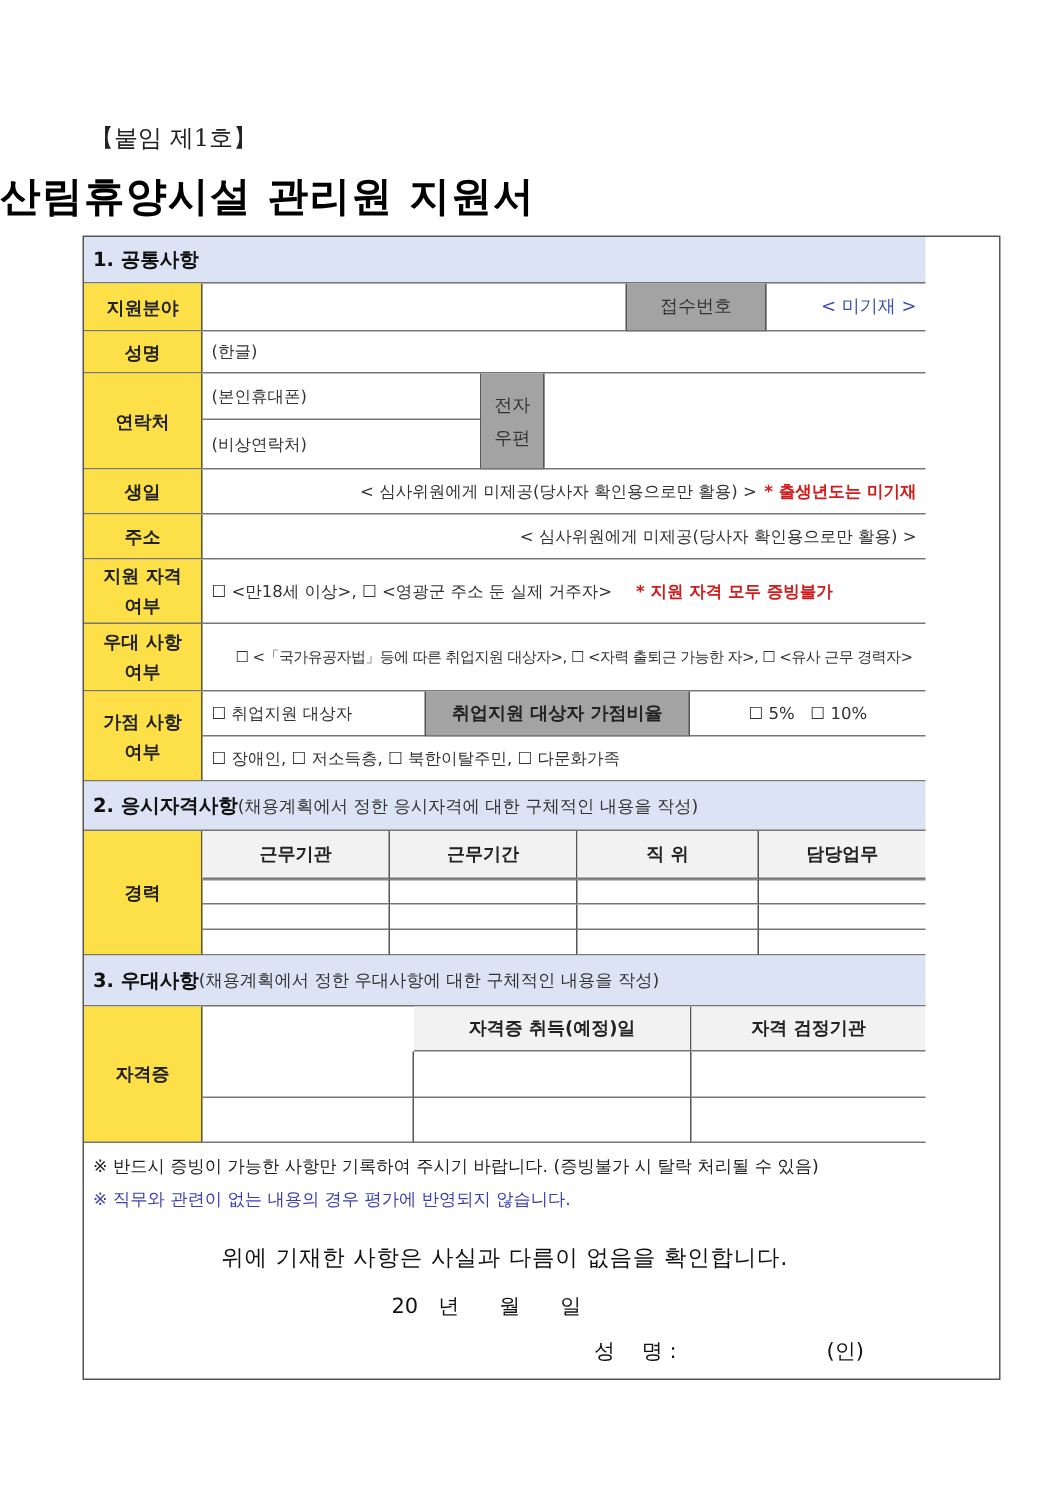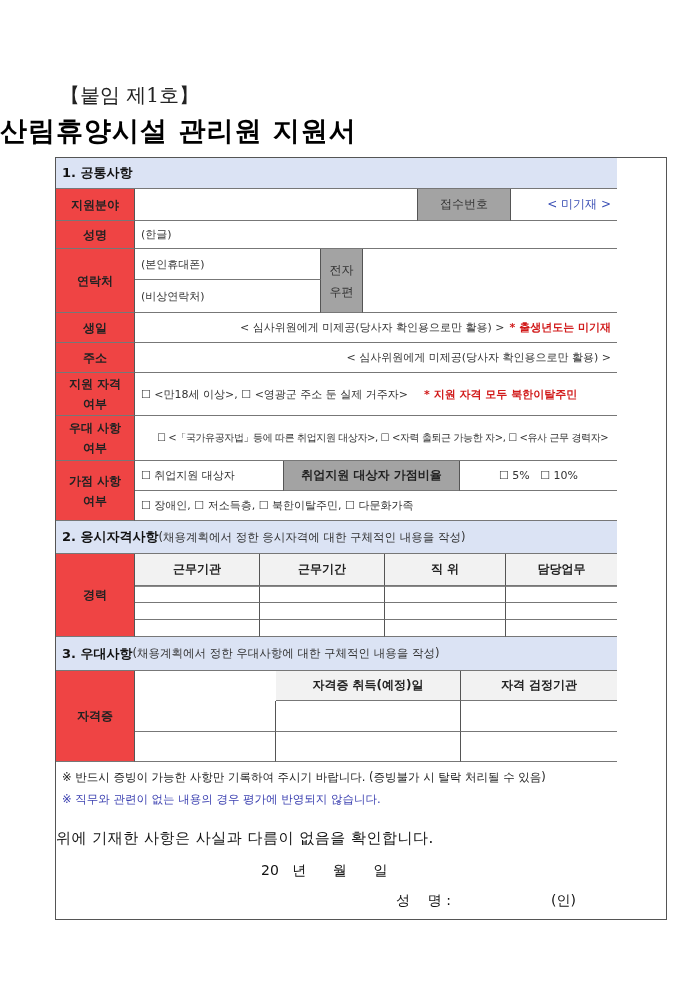--- a/index.html
+++ b/index.html
@@ -1,35 +1,35 @@
 <!DOCTYPE html>
 <html><head>
 <meta charset="utf-8">
 <style>
   html, body { margin:0; padding:0; }
   body { width:700px; height:990px; background:#ffffff; position:relative; font-family:"DejaVu Sans", "Liberation Sans", sans-serif; color:#111; overflow:hidden; }
-  .attach { position:absolute; left:60px; top:82px; font-family:"DejaVu Serif", "Liberation Serif", serif; font-size:20px; color:#222; }
+  .attach { position:absolute; left:60px; top:82px; font-family:"DejaVu Serif", "Liberation Serif", serif; font-size:16px; color:#222; }
   .title { position:absolute; left:0; width:700px; top:113px; font-size:27px; font-weight:bold; letter-spacing:1px; color:#000; }
   .form { position:absolute; left:55px; top:157px; width:612px; height:763px; border:1px solid #555; box-sizing:border-box; }
   .abs { position:absolute; box-sizing:border-box; }
   .sec { background:#dbe3f4; border-bottom:1px solid #777; font-size:13px; font-weight:bold; display:flex; align-items:center; padding-left:6px; }
   .sec .sub { font-weight:normal; font-size:11.5px; color:#333; }
-  .lbl { background:#ef4444; border-right:1px solid #555; border-bottom:1px solid #777; font-size:12px; font-weight:bold; color:#222; display:flex; align-items:center; justify-content:center; text-align:left; line-height:20px; }
+  .lbl { background:#fde047; border-right:1px solid #555; border-bottom:1px solid #777; font-size:12px; font-weight:bold; color:#222; display:flex; align-items:center; justify-content:center; text-align:left; line-height:20px; }
   .cell { border-bottom:1px solid #777; font-size:11px; color:#333; display:flex; align-items:center; padding-left:6px; }
   .vr { border-right:1px solid #555; }
   .gray { background:#a3a3a3; }
   .ctr { justify-content:center; padding-left:0; }
   .right { justify-content:flex-end; padding-right:6px; }
   .blue { color:#3a4fb5; }
   .red { color:#d11a1a; font-weight:bold; }
   .hdr { background:#f2f2f2; font-size:12px; font-weight:bold; color:#222; display:flex; align-items:center; justify-content:center; border-right:1px solid #555; border-bottom:1px solid #777; }
   .grid { border-right:1px solid #555; border-bottom:1px solid #777; }
   .note1 { position:absolute; left:6px; top:8px; font-size:11.5px; color:#222; }
   .note2 { position:absolute; left:6px; top:30px; font-size:11.5px; color:#3a3fb0; }
-  .confirm { position:absolute; left:0; width:561px; top:67px; text-align:left; font-size:15px; color:#111; letter-spacing:0.5px; }
+  .confirm { position:absolute; left:0; width:561px; top:67px; text-align:center; font-size:15px; color:#111; letter-spacing:0.5px; }
   .date { position:absolute; left:205px; top:100px; font-size:14px; }
   .sign { position:absolute; left:340px; top:130px; font-size:14px; }
   .seal { position:absolute; left:495px; top:130px; font-size:14px; }
 </style>
 </head>
 <body>
 
 <div class="attach">【붙임 제1호】</div>
 <div class="title">산림휴양시설 관리원 지원서</div>
 
@@ -66,21 +66,21 @@
   <div class="abs cell right" style="left:79px;top:185px;width:482px;height:30px;">
     <span>&lt; 심사위원에게 미제공(당사자 확인용으로만 활용) &gt;</span>
   </div>
 
   <div class="abs lbl" style="left:0;top:215px;width:79px;height:43px;flex-direction:column;">
     <span>지원 자격</span>
     <span>여부</span>
   </div>
   <div class="abs cell" style="left:79px;top:215px;width:482px;height:43px;">
     <span>☐ &lt;만18세 이상&gt;, ☐ &lt;영광군 주소 둔 실제 거주자&gt;</span>
-    <span class="red" style="margin-left:16px;">* 지원 자격 모두 북한이탈주민</span>
+    <span class="red" style="margin-left:16px;">* 지원 자격 모두 증빙불가</span>
   </div>
 
   <div class="abs lbl" style="left:0;top:258px;width:79px;height:45px;flex-direction:column;">
     <span>우대 사항</span>
     <span>여부</span>
   </div>
   <div class="abs cell" style="left:79px;top:258px;width:482px;height:45px;font-size:10px;letter-spacing:-0.4px;white-space:nowrap;overflow:hidden;padding-left:22px;">
     <span>☐ &lt;「국가유공자법」등에 따른 취업지원 대상자&gt;, ☐ &lt;자력 출퇴근 가능한 자&gt;, ☐ &lt;유사 근무 경력자&gt;</span>
   </div>
 

